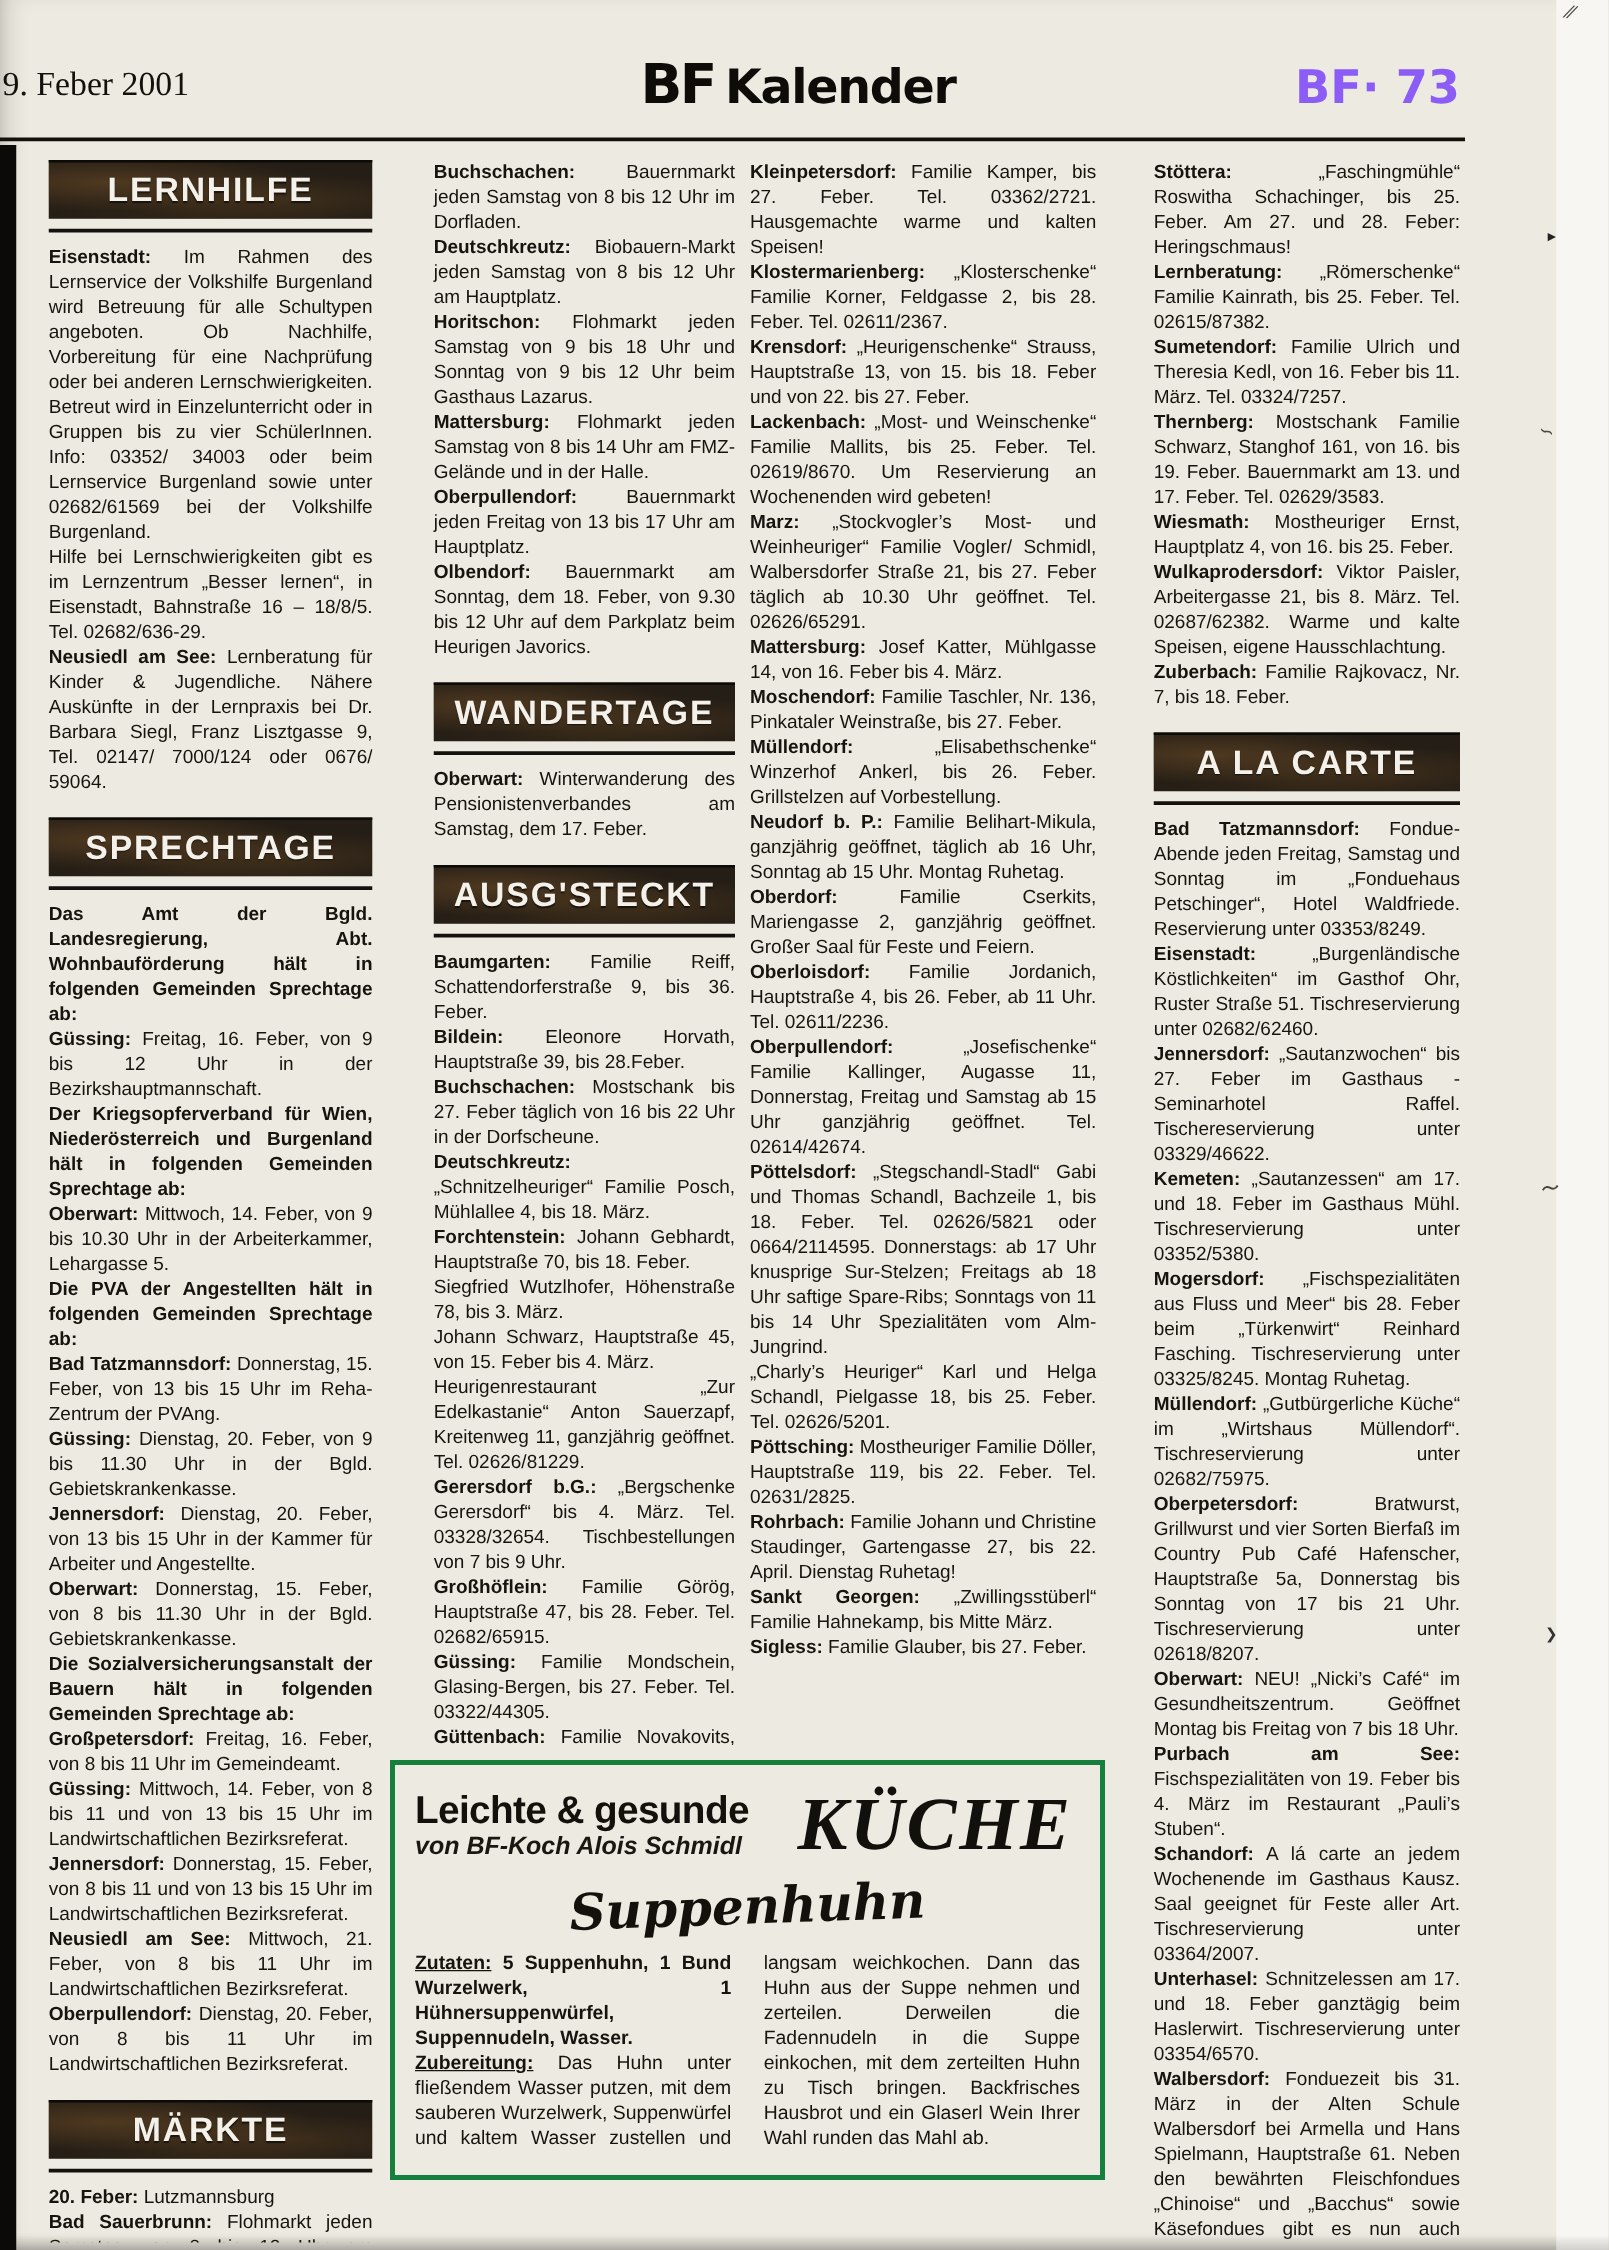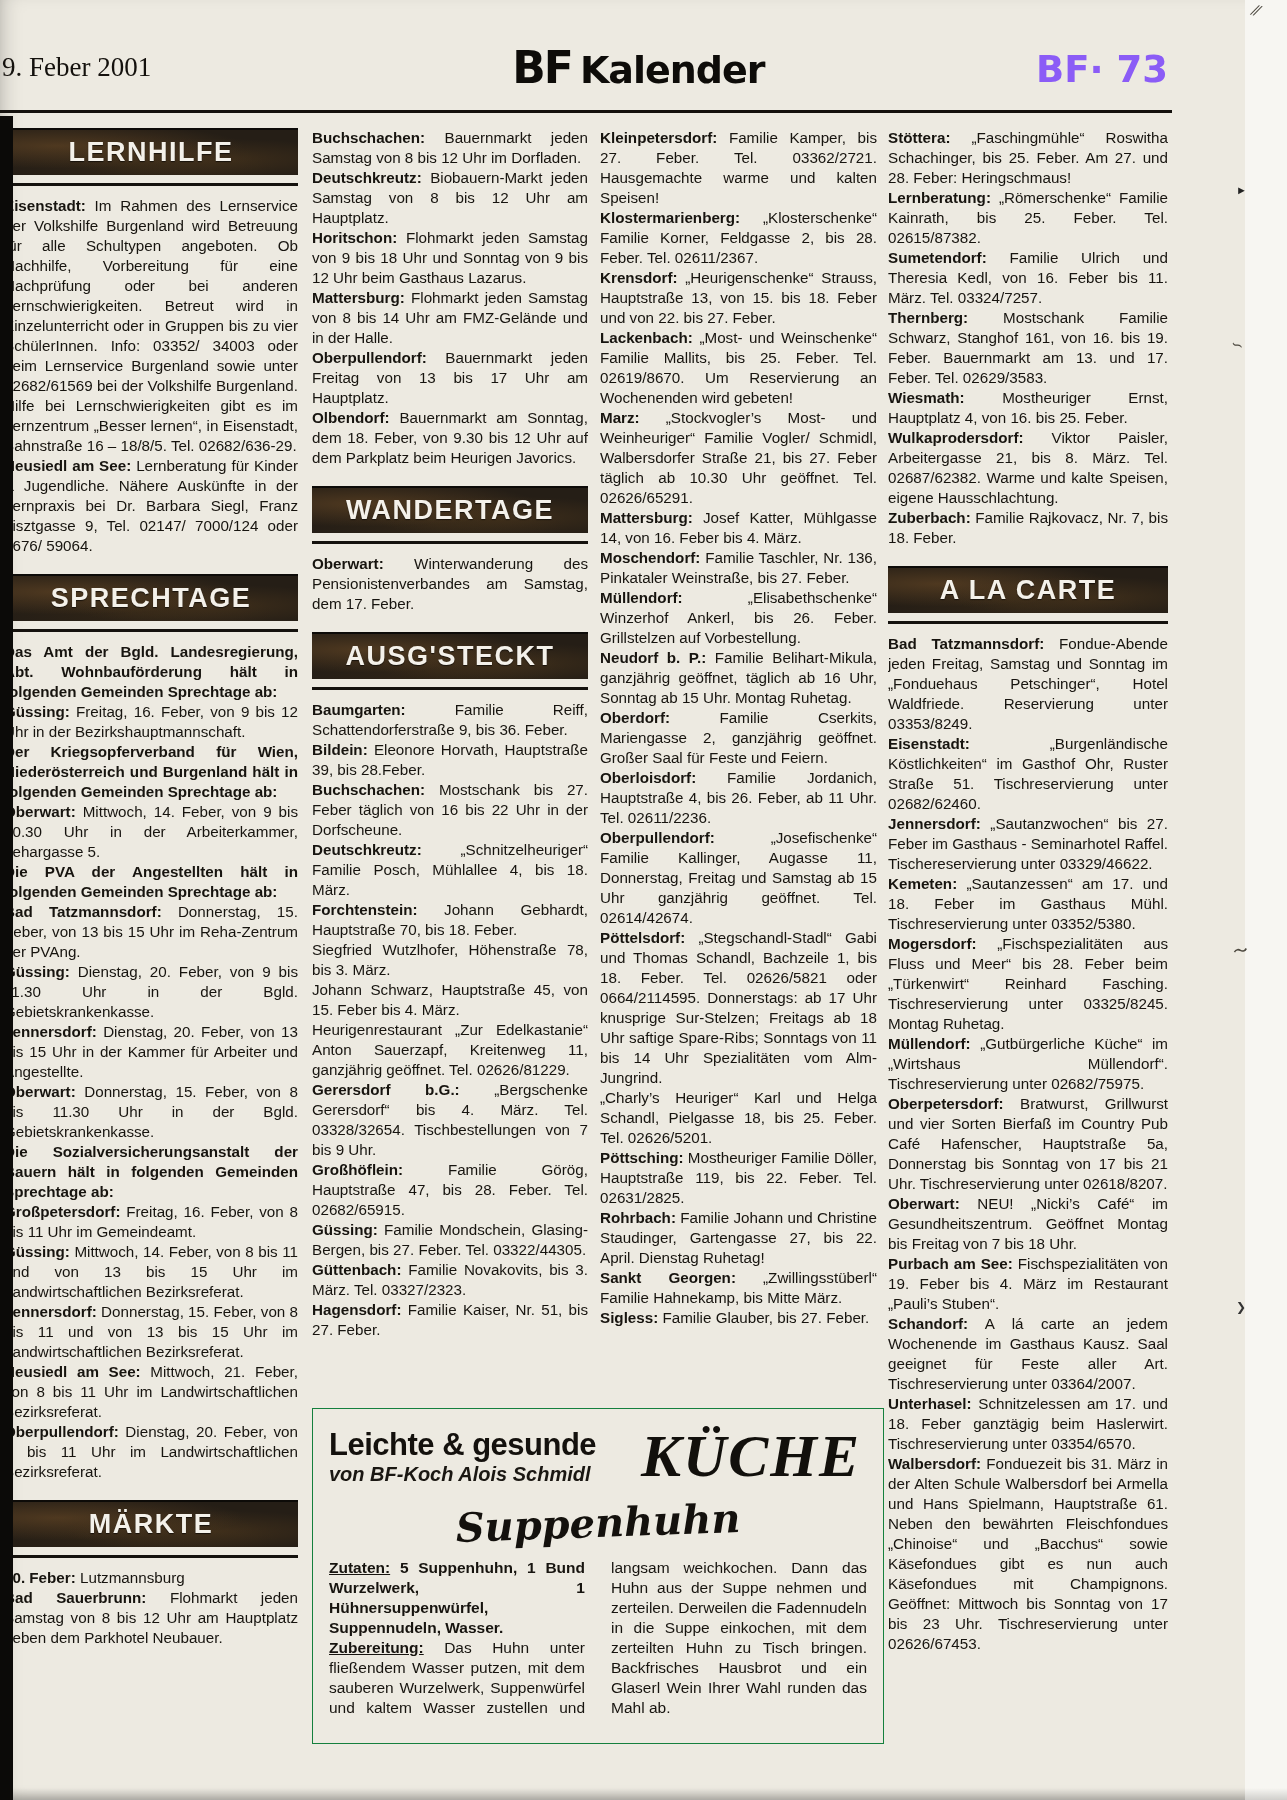--- a/index.html
+++ b/index.html
@@ -22,39 +22,39 @@
           font-weight:800; font-size:37px; letter-spacing:0px; color:#8b5cf6;}
   .hdr-rule{position:absolute; left:0; top:110px; width:1172px; height:3px; background:#14110d;}
 
   
   .col{position:absolute; top:128px; overflow:hidden;}
   #col1{left:4px;  width:294px; height:1666px;}
   #col2{left:312px; width:276px; height:1268px;}
   #col3{left:600px; width:277px; height:1268px;}
   #col4{left:888px; width:280px; height:1666px;}
 
-  .sect{margin-bottom:18px;}
+  .sect{margin-bottom:18px;margin-left:35px;}
   .bar{height:45px; display:flex; align-items:center; justify-content:center;
        background-color:var(--barbg);
        background-image:radial-gradient(ellipse at 18% 35%, rgba(112,78,40,.55), transparent 55%),
                         radial-gradient(ellipse at 72% 65%, rgba(90,64,32,.45), transparent 50%),
                         radial-gradient(ellipse at 45% 80%, rgba(60,44,24,.5), transparent 60%);
        border-top:2px solid #0d0b08;}
   .bar span{color:var(--bartext); font-weight:800; font-size:27px; letter-spacing:1.5px;
             font-family:"Liberation Sans", sans-serif; text-shadow:0 1px 1px rgba(0,0,0,.6);}
   .rule{height:3px; background:#15120e; margin:8px 0 10px 0;}
 
   .entries p.entry{margin:0; text-align:justify; font-size:15.2px; line-height:20px; color:var(--ink);}
   .entries p.entry b{font-weight:700;}
   .entries p.entry.bold{font-weight:700;}
   .entries p.entry b.u{text-decoration:underline;}
 
   
   .recipe{position:absolute; left:312px; top:1408px; width:572px; height:336px;
-          border:1px solid #15803d; box-sizing:border-box; padding:12px 16px 10px 16px;}
+          border:4px solid #15803d; box-sizing:border-box; padding:12px 16px 10px 16px;}
   .rhead{display:flex; align-items:flex-start;}
   .rtitle-wrap{padding-top:8px;}
   .rtitle{font-size:31px; font-weight:800; color:#14110d; line-height:32px; letter-spacing:-0.5px;}
   .rbyline{font-size:20px; font-weight:700; font-style:italic; color:#1a1712; margin-top:2px;}
   .rkueche{margin-left:auto; font-family:"Liberation Serif", serif; font-style:italic; font-weight:700;
            font-size:60px; letter-spacing:2px; color:#12100c; line-height:70px; padding-right:6px;}
   .rdish{text-align:center; font-family:"DejaVu Serif", serif; font-style:italic; font-weight:700;
          font-size:40px; color:#14110d; transform:rotate(-2deg); margin:8px 0 12px 0;}
   .rbody{columns:2; column-gap:26px;}
   .rbody p.entry{font-size:15.5px; line-height:20px;}

